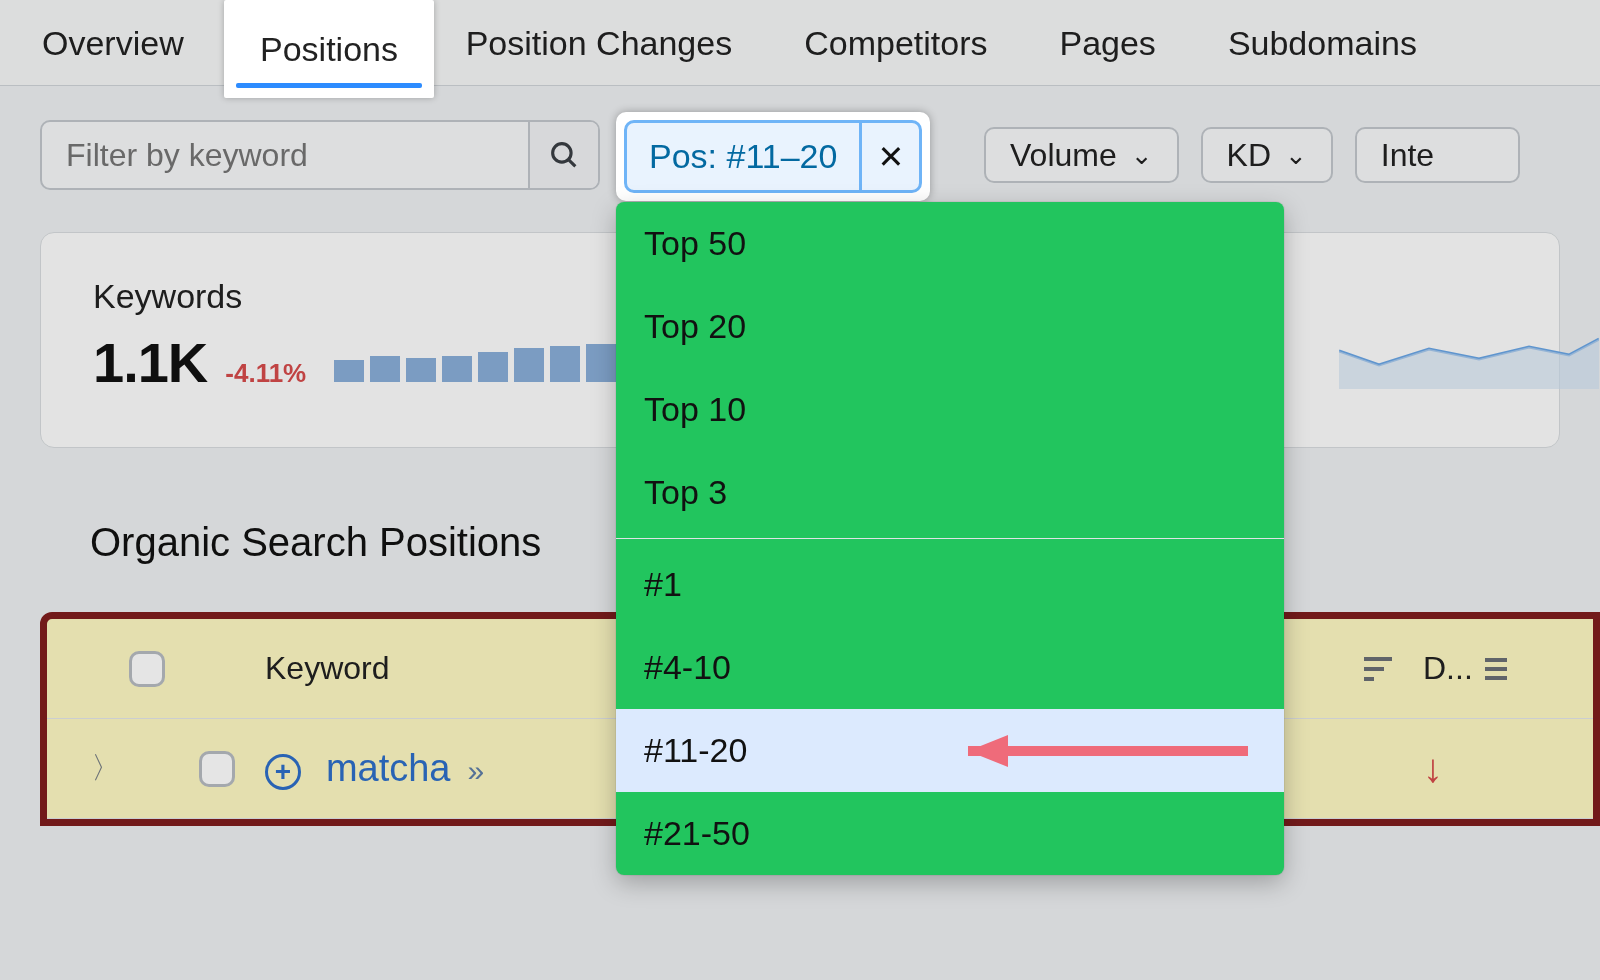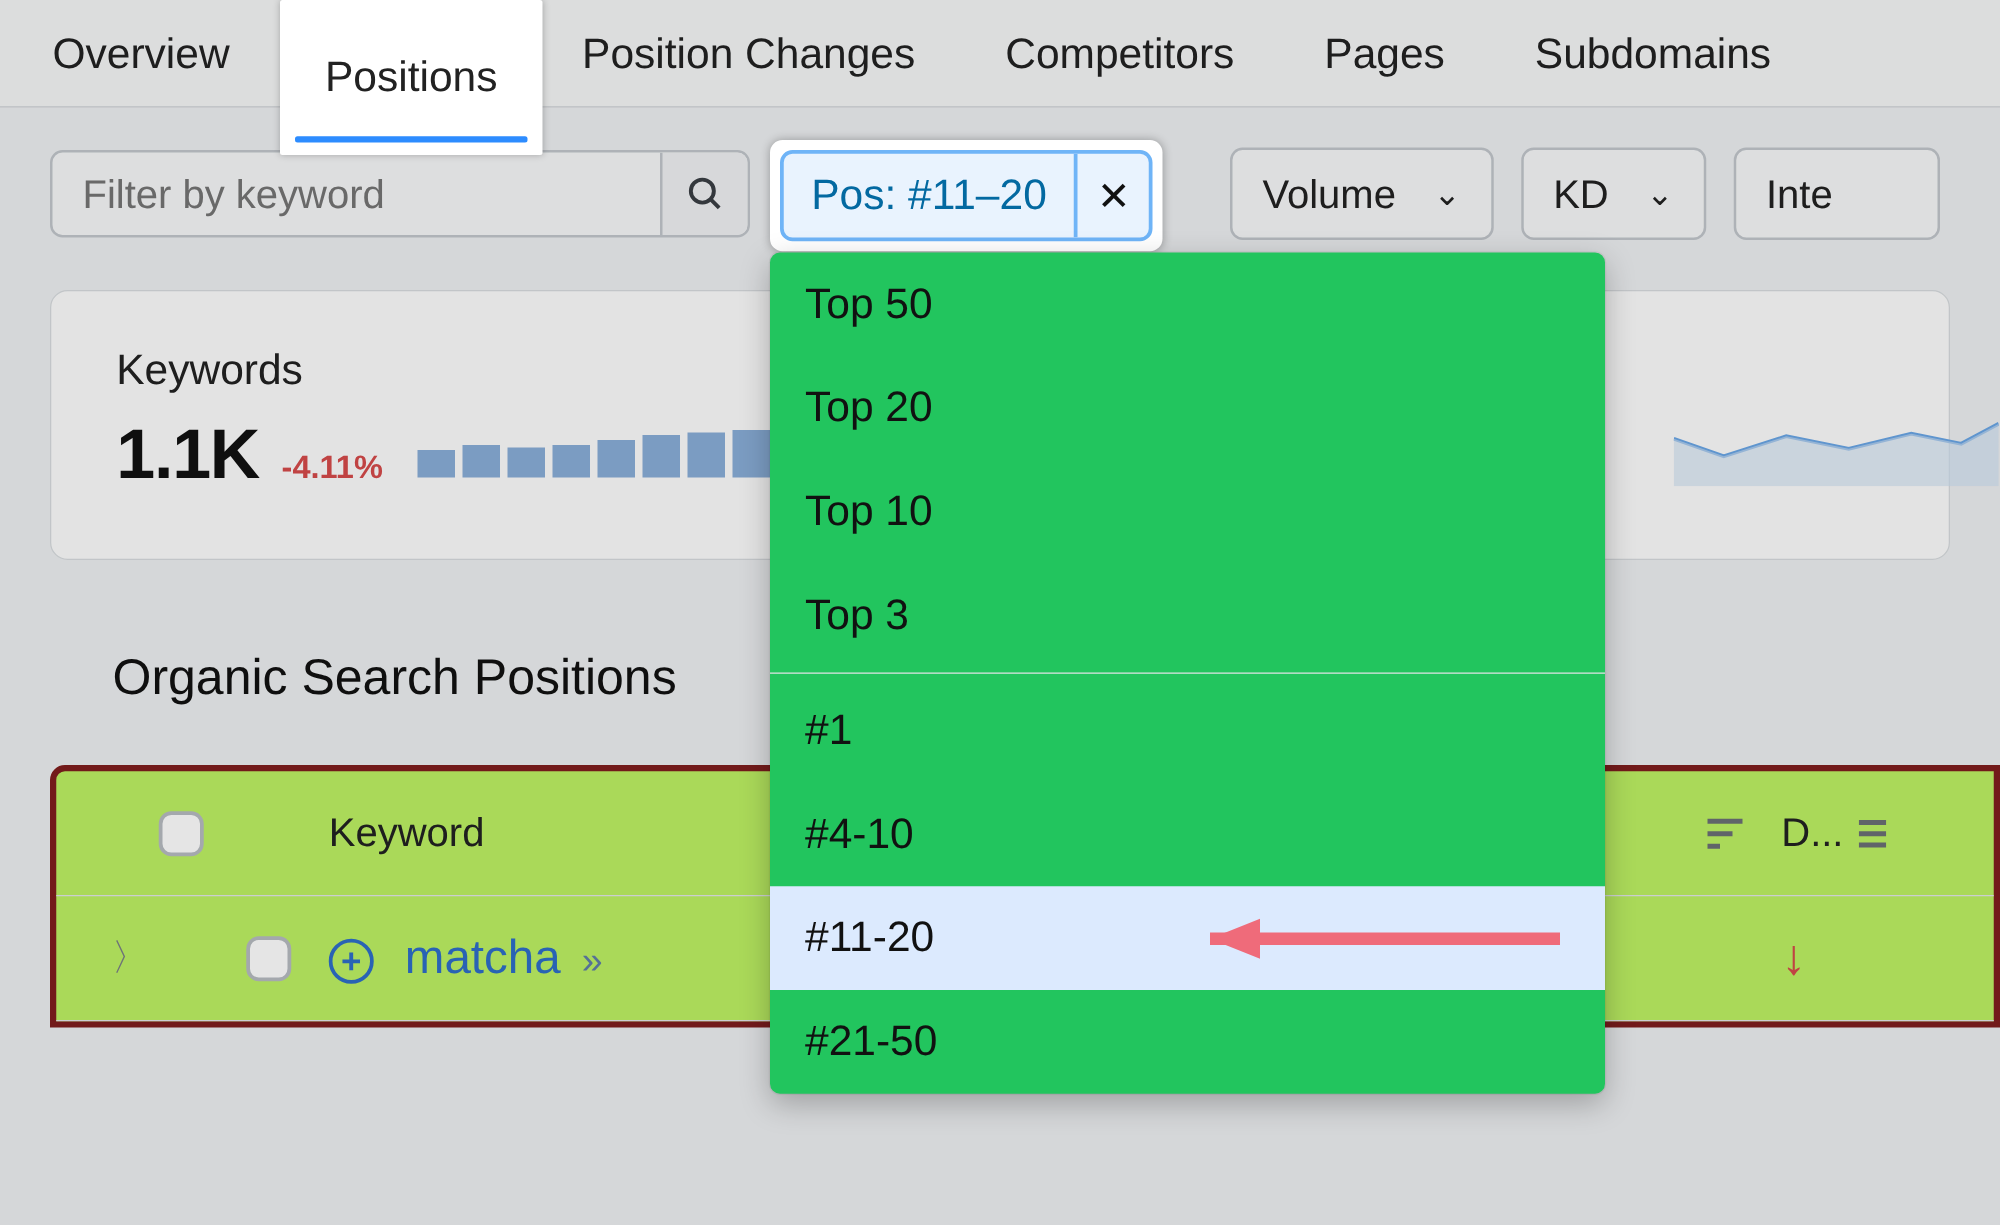--- a/index.html
+++ b/index.html
@@ -36,22 +36,22 @@
   }
   .search-input {
     flex:1; height:100%; border:none; background:transparent; font-size:32px;
     color:#8a9096; padding: 0 24px;
   }
   .search-btn {
     width: 70px; height: 100%; border:none; border-left:2px solid #c2c7cc;
     background:#f0f1f3; display:flex; align-items:center; justify-content:center; cursor:pointer;
   }
   .filter-pill {
-    height:74px; border:2px solid #c2c7cc; border-radius:10px; background:#f7f8f9;
-    display:flex; align-items:center; padding:0 24px; font-size:32px; color:#222; gap:30px; cursor:pointer;
+    height:56px; border:2px solid #c2c7cc; border-radius:10px; background:#f7f8f9;
+    display:flex; align-items:center; padding:0 24px; font-size:32px; color:#222; gap:14px; cursor:pointer;
     white-space:nowrap;
   }
   .filter-pill .chev { font-size:26px; color:#222; }
   .pos-pill-slot { width:340px; } 
 
   
   .stat-card {
     position:absolute; top: 232px; left: 40px; right: 40px; height: 216px;
     background:#fdfdfd; border:1px solid #d8dcdf; border-radius:14px;
     padding: 44px 52px;
@@ -65,21 +65,21 @@
   .sparkline { position:absolute; right:-40px; bottom:58px; }
 
   
   .section-title {
     position:absolute; top: 520px; left: 90px; font-size:40px; font-weight:400; color:#111;
   }
 
   
   .table {
     position:absolute; top: 612px; left: 40px; right: 0;
-    background:#bef264; border:5px solid #7f1d1d; border-top-left-radius:12px;
+    background:#fef9c3; border:7px solid #7f1d1d; border-top-left-radius:12px;
   }
   .thead, .trow { display:flex; align-items:center; height:100px; border-bottom:1px solid #e3e6e9; }
   .thead .cell { font-size:32px; color:#222; }
   .cell-check { width:200px; display:flex; align-items:center; justify-content:center; }
   .cell-kw { flex:1; padding-left:18px; font-size:32px; }
   .cell-sort { width:90px; display:flex; justify-content:center; color:#6b7075;}
   .cell-d { width:170px; font-size:32px; color:#222; display:flex; align-items:center; gap:12px;}
   .cell-pos { width:180px; font-size:32px; color:#222; }
   .checkbox { width:36px; height:36px; border:3px solid #b7bcc1; border-radius:10px; background:#fff;}
   .chevr { font-size:30px; color:#7a8086; margin-right:40px;}
@@ -212,21 +212,21 @@
     <div class="cell-pos">19</div>
     <div class="cell-sort"></div>
     <div class="cell-d">
         <span class="down-arrow">↓</span>
       </div>
   </div>
 </div>
 
 <div class="dim"></div>
 
-<div class="tab-highlight-box" style="top:0; left:224px; width:210px; height:124px;">
+<div class="tab-highlight-box" style="top:0; left:224px; width:210px; height:98px;">
   <span>Positions</span>
   <span class="tab-underline"></span>
 </div>
 
 <div class="pos-highlight" style="top:112px; left:616px;">
   <div class="pos-pill">
     <div class="lbl">Pos: #11–20</div>
     <div class="x">✕</div>
   </div>
 </div>

